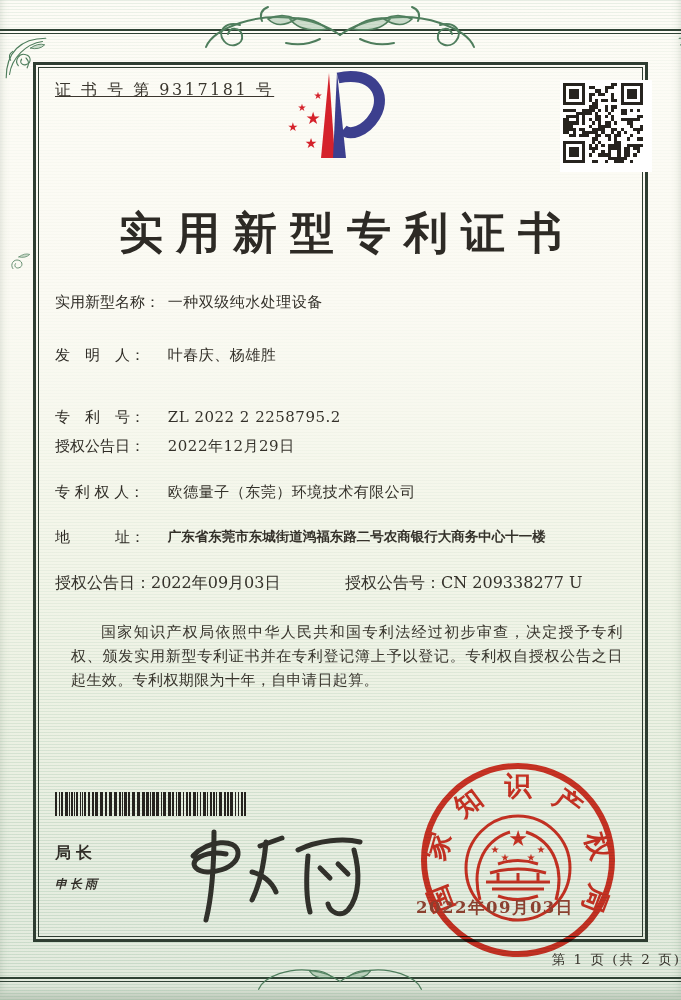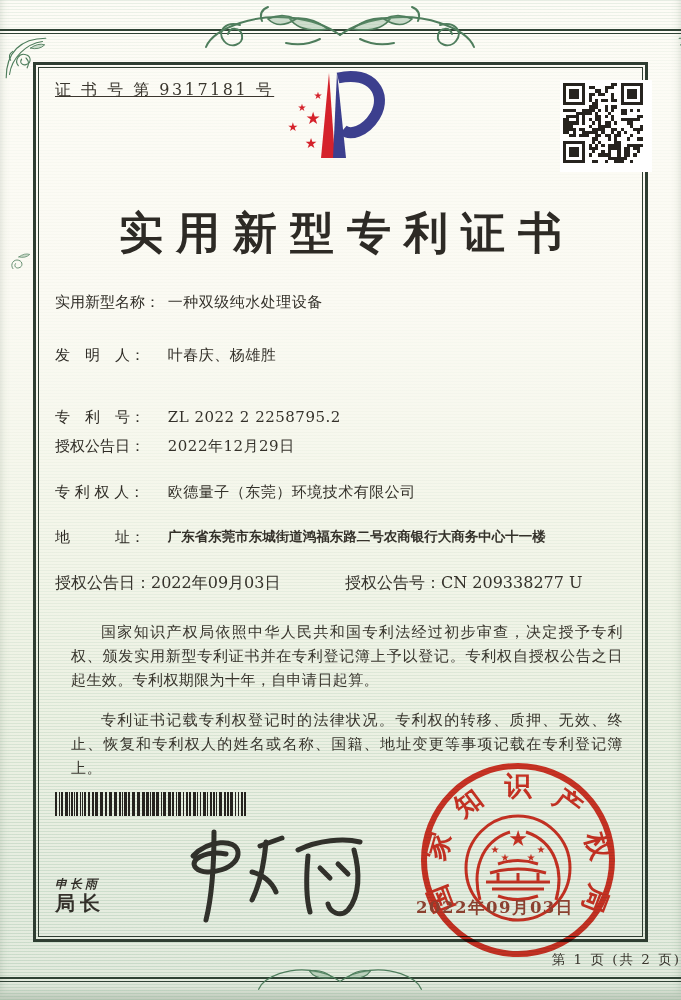--- a/index.html
+++ b/index.html
@@ -53,21 +53,21 @@
   .frow.r5 .val{display:inline-block;width:470px;font-size:13.5px;font-weight:600;letter-spacing:0;vertical-align:top;}
   .grant-row{position:absolute;left:55px;top:573px;width:585px;font-size:16px;}
   .grant-no{position:absolute;left:290px;top:0;}
 
   .paras{position:absolute;left:55px;right:42px;top:604px;font-size:15px;line-height:1.6;
     letter-spacing:.4px;color:#37342c;text-align:justify;}
   .paras p{margin:16px;text-indent:2em;}
 
   .barcode{position:absolute;left:55px;top:792px;}
   .signer-title{position:absolute;left:55px;top:843px;font-family:"Liberation Sans","DejaVu Sans",sans-serif;
-    font-weight:700;font-size:20px;letter-spacing:5px;color:#33302a;margin-top:47px;}
+    font-weight:700;font-size:16px;letter-spacing:5px;color:#33302a;}
   .signer-name{position:absolute;left:55px;top:876px;font-family:"Liberation Sans","DejaVu Sans",sans-serif;
     font-weight:700;font-size:12px;letter-spacing:3px;color:#33302a;font-style:italic;}
   .signature{position:absolute;left:148px;top:816px;}
   .signature path{stroke:#31312b;stroke-width:5;fill:none;stroke-linecap:round;stroke-linejoin:round;}
 
   .seal{position:absolute;left:418px;top:760px;width:200px;height:200px;mix-blend-mode:multiply;z-index:5;}
   .seal *{stroke:#dc3528;}
   .seal .ring{fill:none;stroke-width:6;}
   .seal .emblem{fill:none;stroke-width:3;}
   .seal-char{font-size:27px;font-weight:bold;fill:#dc3528;stroke:none;text-anchor:middle;
@@ -513,21 +513,20 @@
     </div>
   </div>
 
   <div class="grant-row">
     <span>授权公告日：</span><span>2022年09月03日</span>
     <span class="grant-no"><span>授权公告号：</span><span>CN 209338277 U</span></span>
   </div>
 
   <div class="paras">
     <p>国家知识产权局依照中华人民共和国专利法经过初步审查，决定授予专利权、颁发实用新型专利证书并在专利登记簿上予以登记。专利权自授权公告之日起生效。专利权期限为十年，自申请日起算。</p>
-    <p>专利证书记载专利权登记时的法律状况。专利权的转移、质押、无效、终止、恢复和专利权人的姓名或名称、国籍、地址变更等事项记载在专利登记簿上。</p>
   </div>
 
   <svg class="barcode" id="barcode-svg" width="196" height="24" viewBox="0 0 196 24" fill="#26231f" shape-rendering="crispEdges">
       <rect x="0" y="0" width="2" height="24"></rect>
       <rect x="4" y="0" width="1" height="24"></rect>
       <rect x="6" y="0" width="2" height="24"></rect>
       <rect x="10" y="0" width="3" height="24"></rect>
       <rect x="14" y="0" width="1" height="24"></rect>
       <rect x="16" y="0" width="2" height="24"></rect>
       <rect x="19" y="0" width="1" height="24"></rect>

